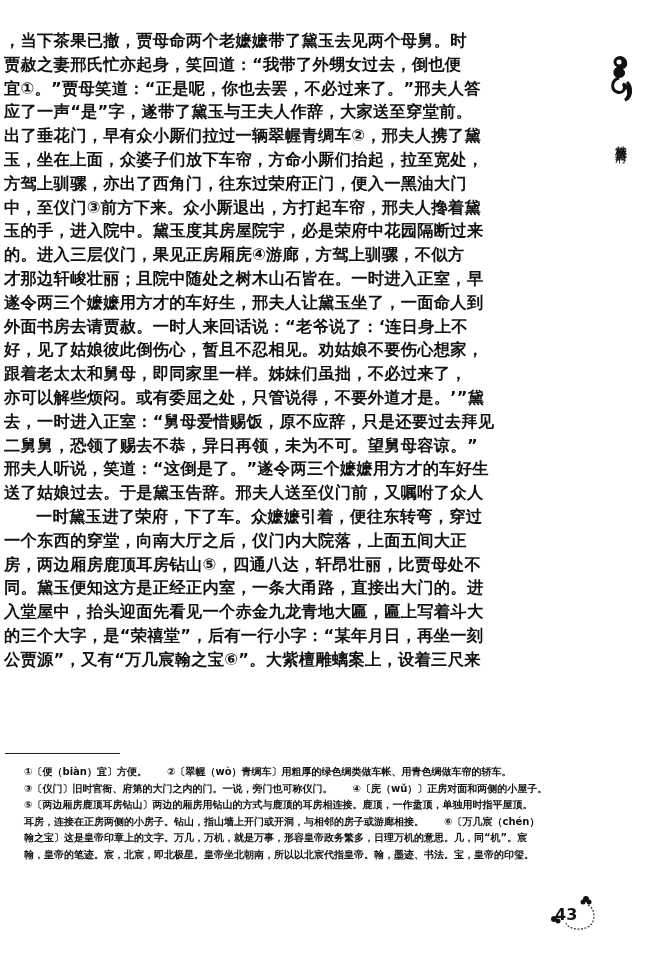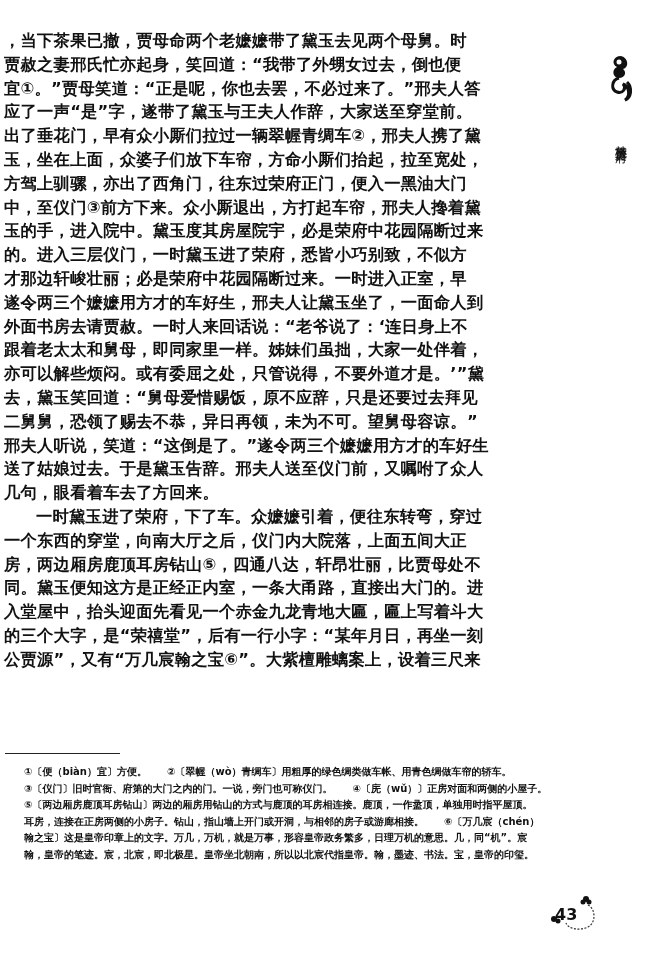--- a/index.html
+++ b/index.html
@@ -26,31 +26,31 @@
   <div class="body-text">
     <div class="line">，当下茶果已撤，贾母命两个老嬷嬷带了黛玉去见两个母舅。时</div>
     <div class="line">贾赦之妻邢氏忙亦起身，笑回道：“我带了外甥女过去，倒也便</div>
     <div class="line">宜①。”贾母笑道：“正是呢，你也去罢，不必过来了。”邢夫人答</div>
     <div class="line">应了一声“是”字，遂带了黛玉与王夫人作辞，大家送至穿堂前。</div>
     <div class="line">出了垂花门，早有众小厮们拉过一辆翠幄青绸车②，邢夫人携了黛</div>
     <div class="line">玉，坐在上面，众婆子们放下车帘，方命小厮们抬起，拉至宽处，</div>
     <div class="line">方驾上驯骡，亦出了西角门，往东过荣府正门，便入一黑油大门</div>
     <div class="line">中，至仪门③前方下来。众小厮退出，方打起车帘，邢夫人搀着黛</div>
     <div class="line">玉的手，进入院中。黛玉度其房屋院宇，必是荣府中花园隔断过来</div>
-    <div class="line">的。进入三层仪门，一时黛玉进了荣府，悉皆小巧别致，不似方</div>
-    <div class="line">才那边轩峻壮丽；必是荣府中花园隔断过来。一时进入正室，早</div>
+    <div class="line">的。进入三层仪门，果见正房厢庑④游廊，方驾上驯骡，不似方</div>
+    <div class="line">才那边轩峻壮丽；且院中随处之树木山石皆在。一时进入正室，早</div>
     <div class="line">遂令两三个嬷嬷用方才的车好生，邢夫人让黛玉坐了，一面命人到</div>
     <div class="line">外面书房去请贾赦。一时人来回话说：“老爷说了：‘连日身上不</div>
-    <div class="line">跟着老太太和舅母，即同家里一样。姊妹们虽拙，大家一处伴着，</div>
+    <div class="line">好，见了姑娘彼此倒伤心，暂且不忍相见。劝姑娘不要伤心想家，</div>
+    <div class="line">跟着老太太和舅母，即同家里一样。姊妹们虽拙，不必过来了，</div>
     <div class="line">亦可以解些烦闷。或有委屈之处，只管说得，不要外道才是。’”黛</div>
-    <div class="line">去，黛玉笑回道：“舅母爱惜赐饭，原不应辞，只是还要过去拜见</div>
+    <div class="line">去，一时进入正室：“舅母爱惜赐饭，原不应辞，只是还要过去拜见</div>
     <div class="line">二舅舅，恐领了赐去不恭，异日再领，未为不可。望舅母容谅。”</div>
     <div class="line">邢夫人听说，笑道：“这倒是了。”遂令两三个嬷嬷用方才的车好生</div>
     <div class="line">送了姑娘过去。于是黛玉告辞。邢夫人送至仪门前，又嘱咐了众人</div>
-    <div class="line">几句，眼看着车去了方回来。</div>
     <div class="line indent">一时黛玉进了荣府，下了车。众嬷嬷引着，便往东转弯，穿过</div>
     <div class="line">一个东西的穿堂，向南大厅之后，仪门内大院落，上面五间大正</div>
     <div class="line">房，两边厢房鹿顶耳房钻山⑤，四通八达，轩昂壮丽，比贾母处不</div>
     <div class="line">同。黛玉便知这方是正经正内室，一条大甬路，直接出大门的。进</div>
     <div class="line">入堂屋中，抬头迎面先看见一个赤金九龙青地大匾，匾上写着斗大</div>
     <div class="line">的三个大字，是“荣禧堂”，后有一行小字：“某年月日，再坐一刻</div>
     <div class="line">公贾源”，又有“万几宸翰之宝⑥”。大紫檀雕螭案上，设着三尺来</div>
   </div>
 
   <svg class="side-ornament" viewBox="0 0 28 52">

